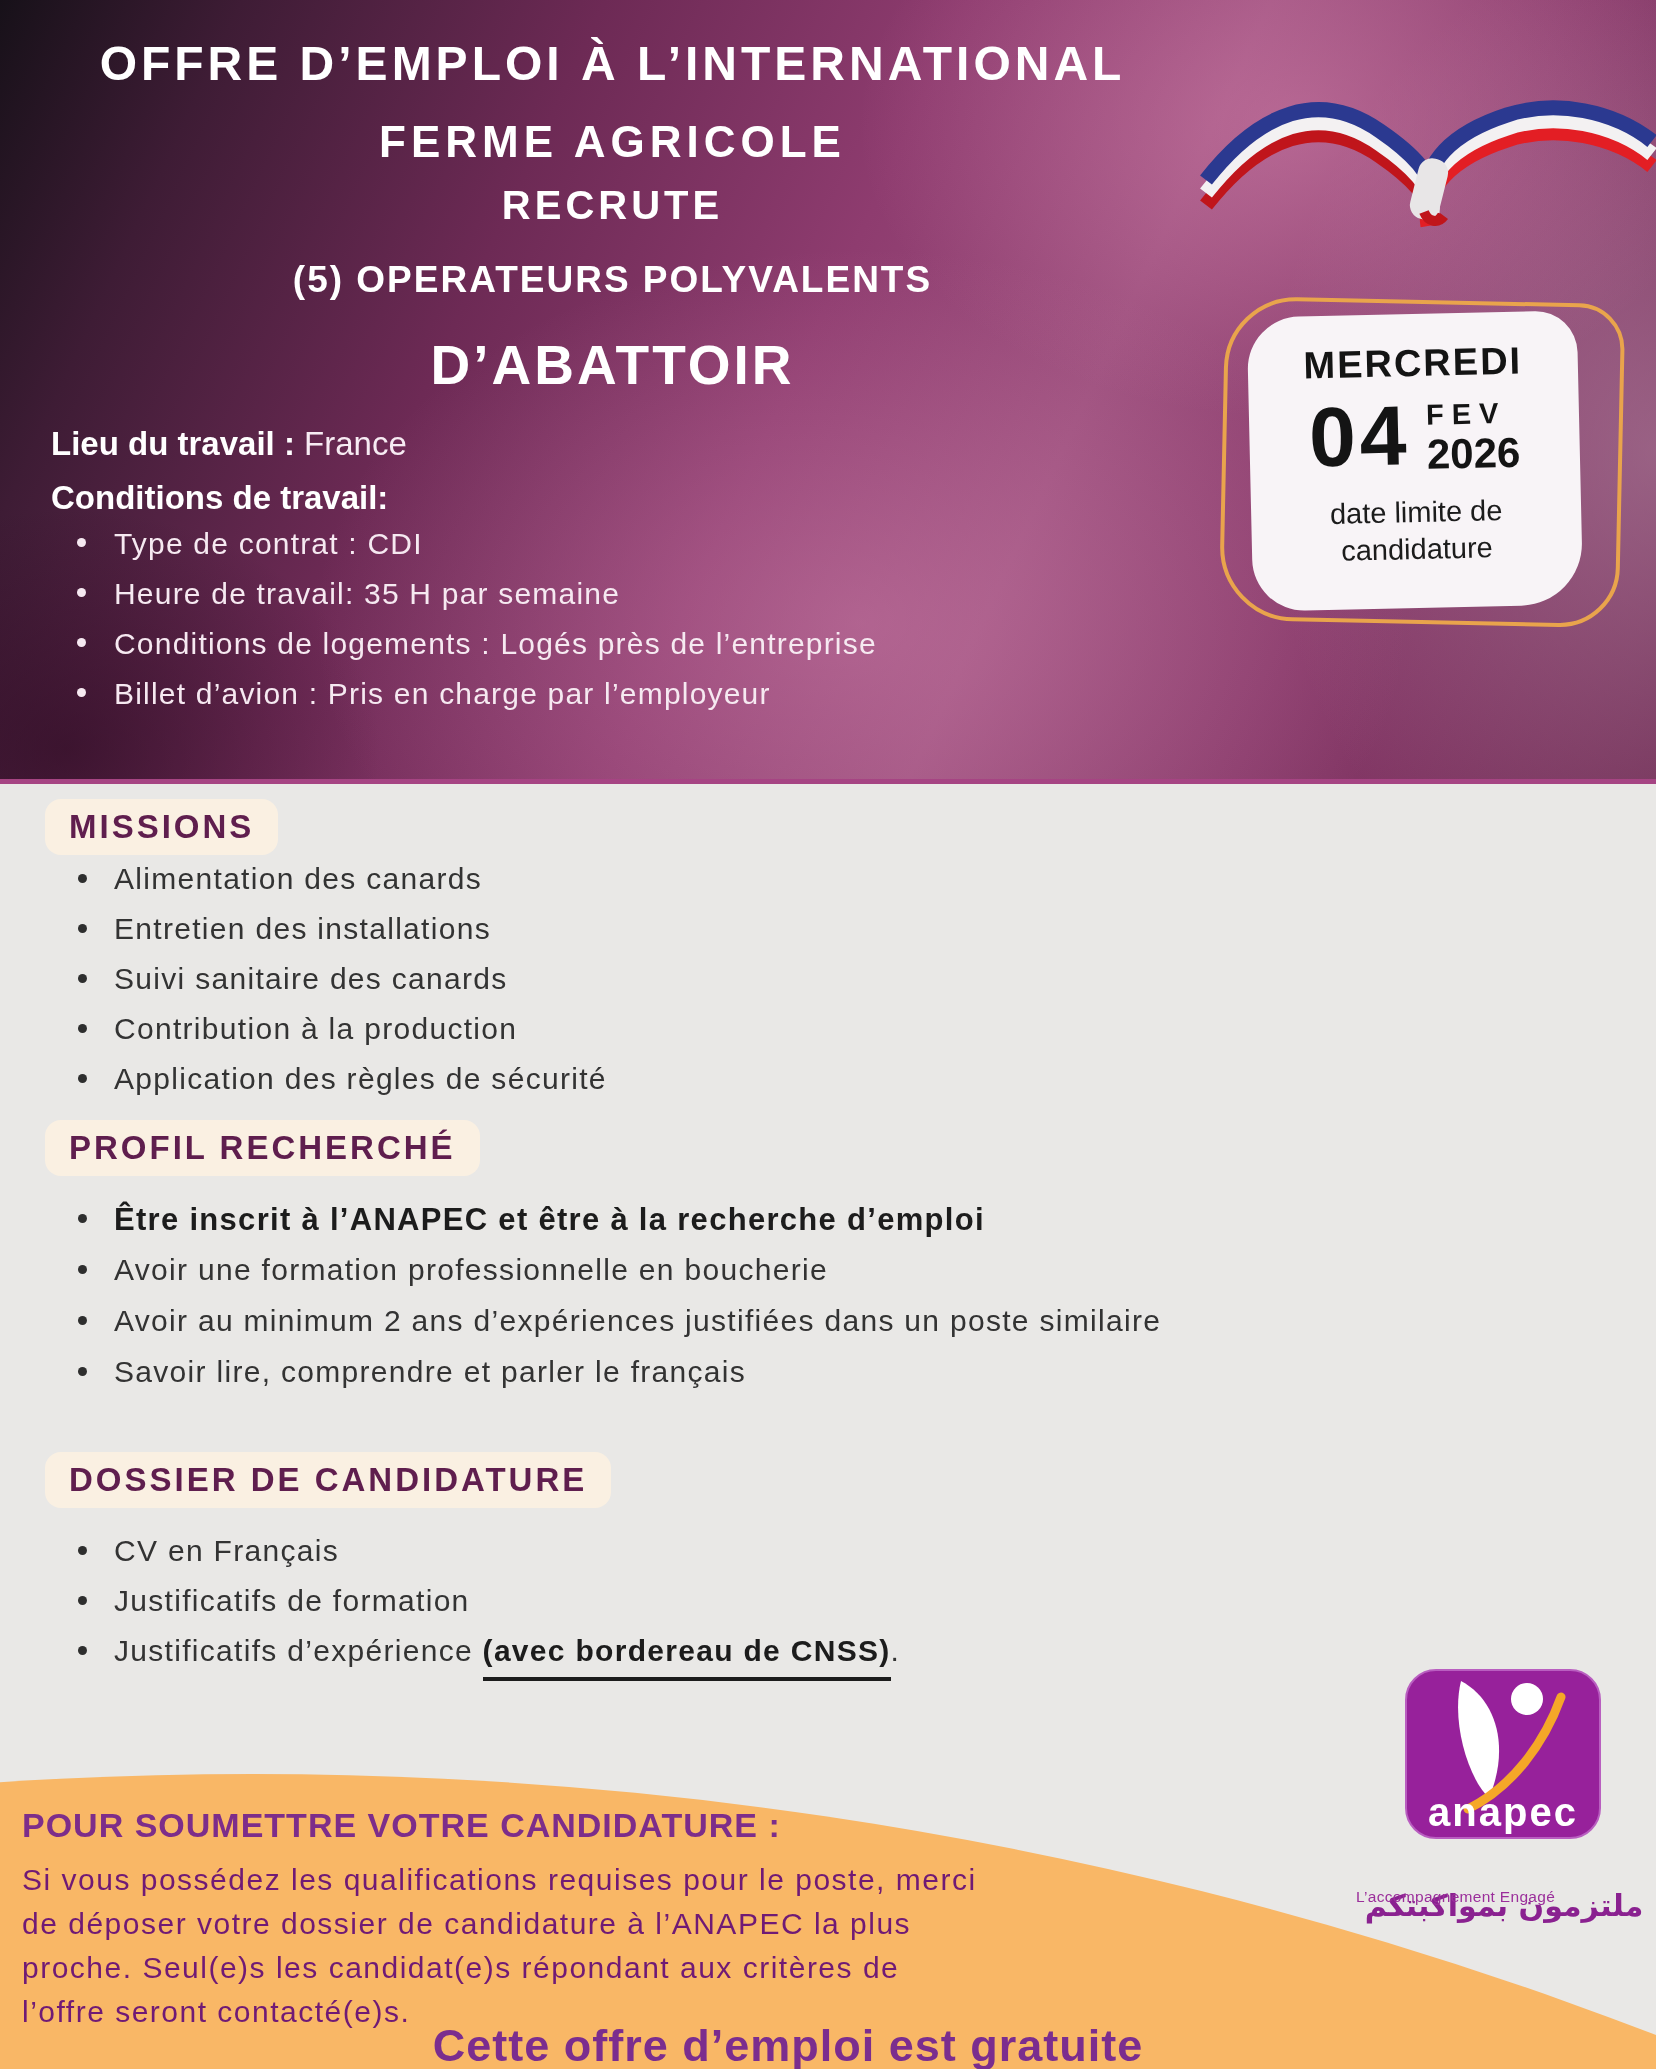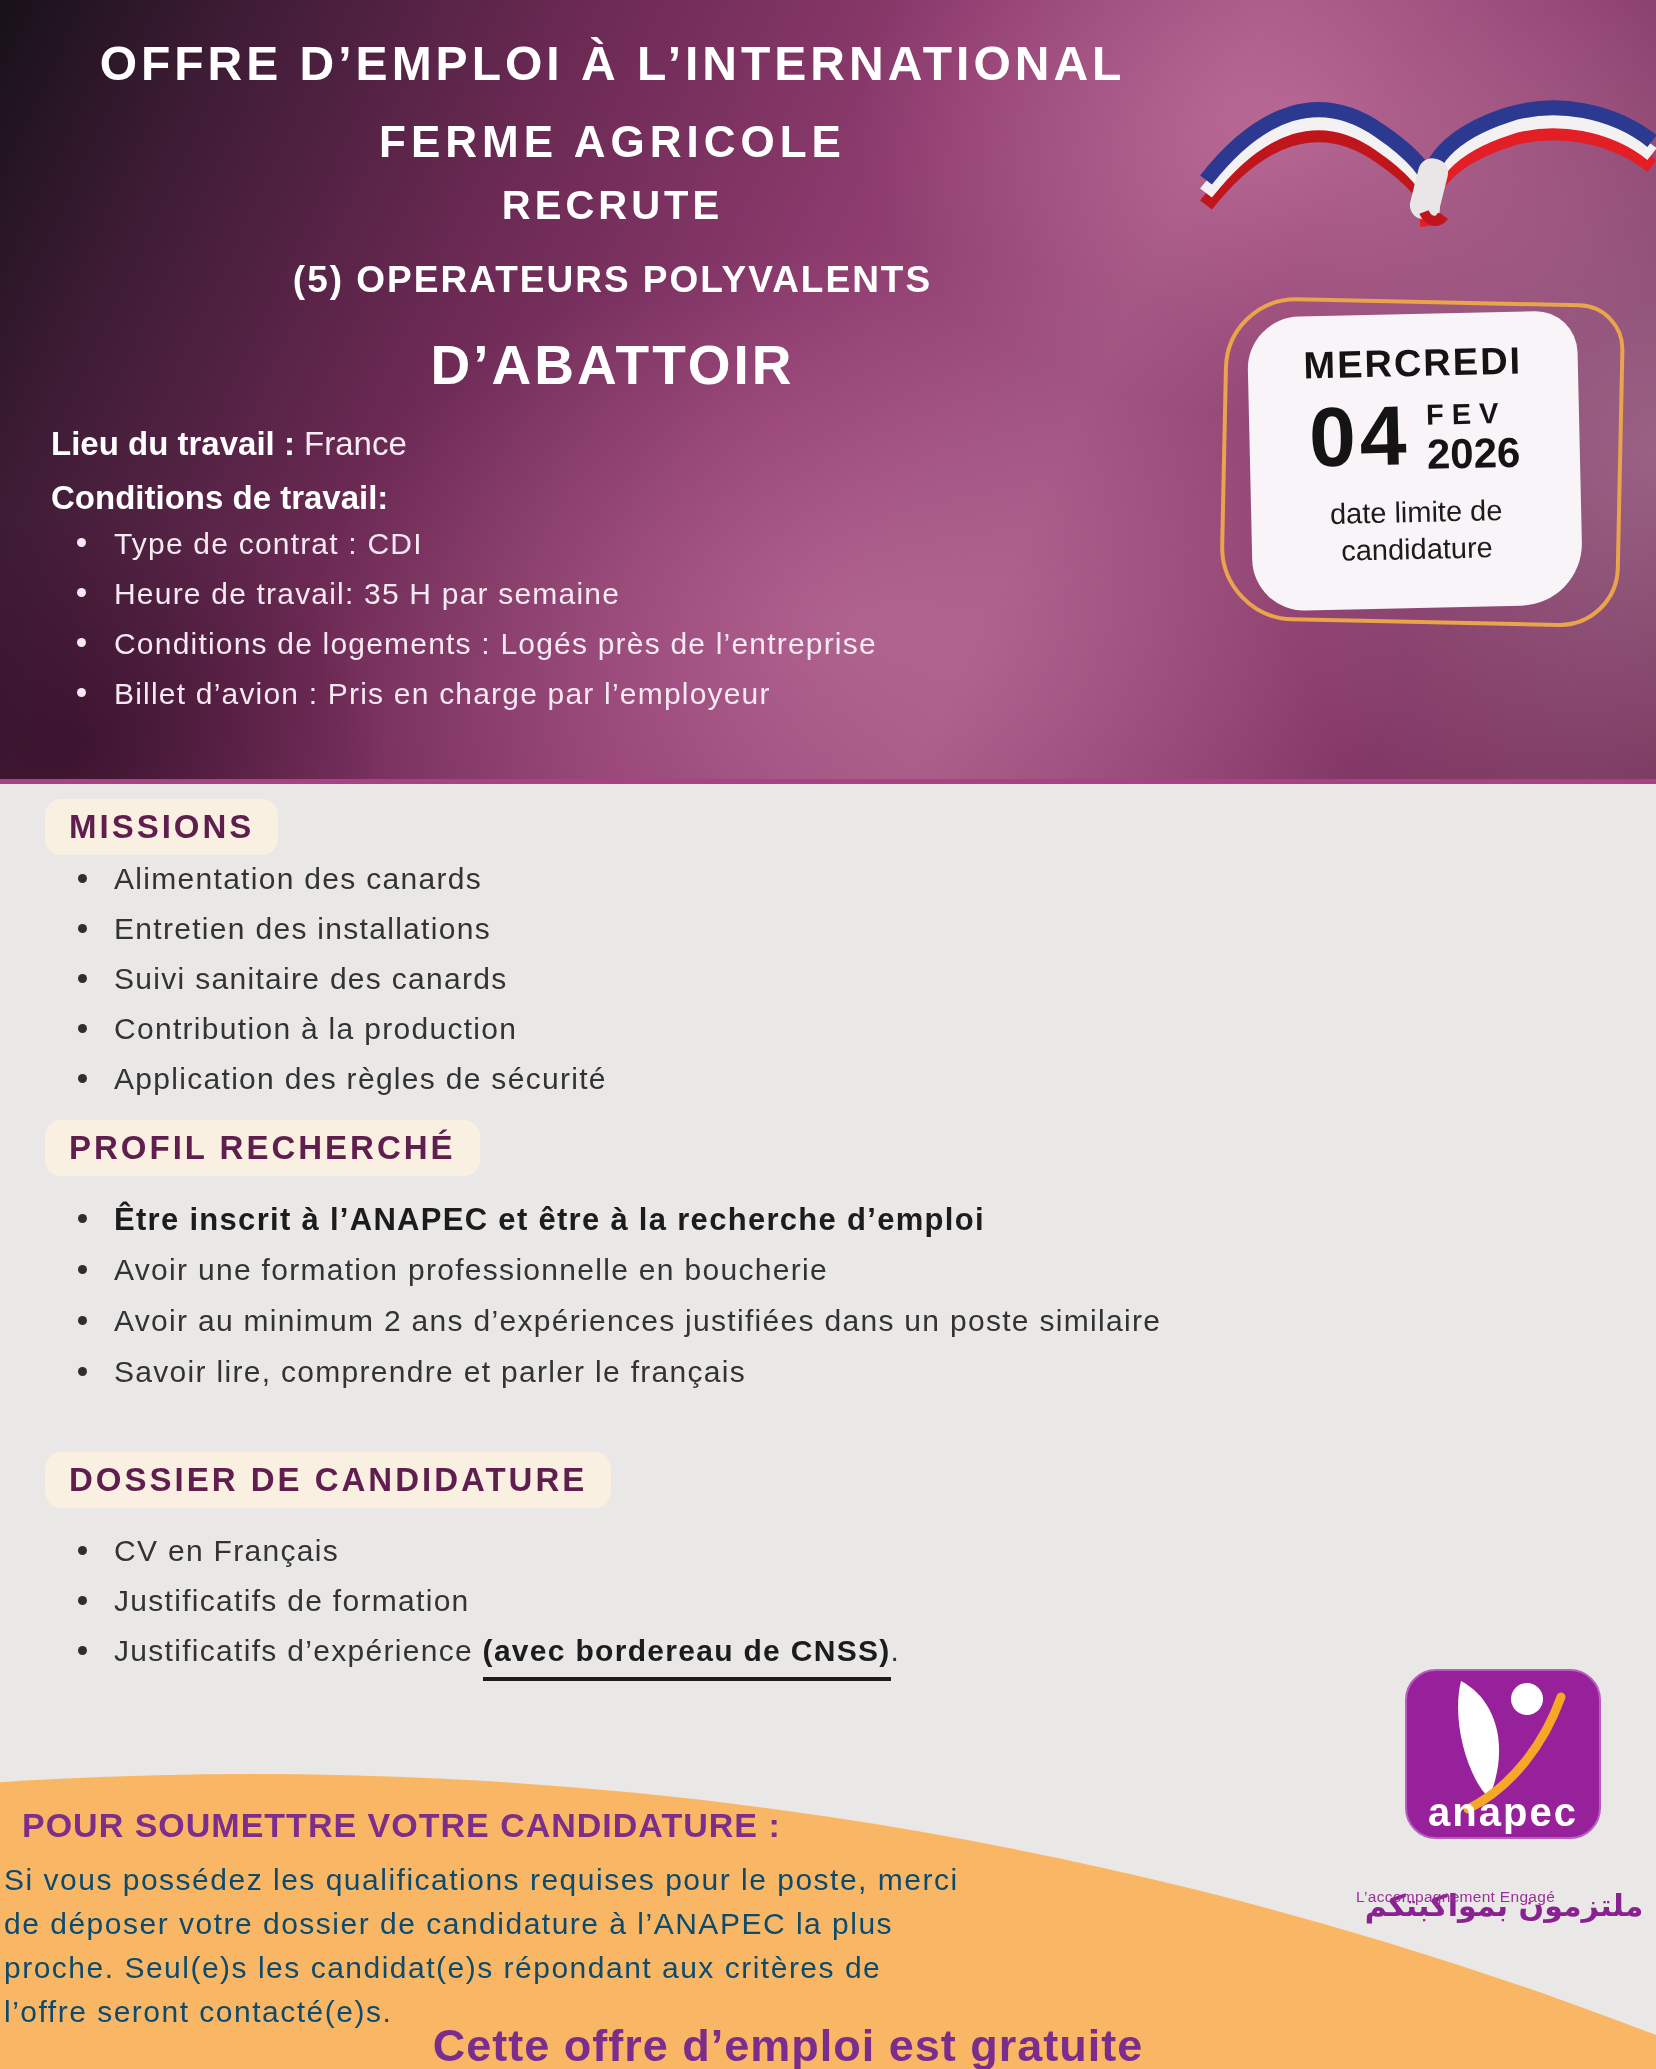--- a/index.html
+++ b/index.html
@@ -64,22 +64,22 @@
   .list-profil   { top:1202px; } .list-profil li { height:51px; }
   .list-profil li.strong { font-weight:bold; color:#1c1c1c; font-size:31px; }
   .list-dossier  { top:1534px; } .list-dossier li { height:50px; }
   .cnss { font-weight:bold; color:#1c1c1c; border-bottom:4px solid #1c1c1c; padding-bottom:10px; }
 
   
   .orange-blob { position:absolute; left:-3655px; top:1774px; width:7814px; height:7814px;
     border-radius:50%; background:#f9b766; }
   .footer-title { position:absolute; left:22px; top:1806px; font-size:34px; font-weight:bold;
     color:#7d2d8a; letter-spacing:1px; white-space:nowrap; }
-  .footer-body { position:absolute; left:4px; top:1858px; width:1280px; font-size:30px;
-    line-height:44px; letter-spacing:1.5px; color:#0c4a6e; white-space:pre-line; }
+  .footer-body { position:absolute; left:22px; top:1858px; width:1280px; font-size:30px;
+    line-height:44px; letter-spacing:1.5px; color:#701a75; white-space:pre-line; }
   .footer-closing { position:absolute; left:0; top:2020px; width:1576px; text-align:center;
     font-size:45px; font-weight:bold; color:#7b2d8e; letter-spacing:1px; }
 
   
   .logo-box { position:absolute; left:1404px; top:1668px; }
   .logo-arabic { position:absolute; left:1356px; top:1848px; width:296px; text-align:center;
     font-size:30px; font-weight:bold; color:#8a2190; font-family:"DejaVu Sans",sans-serif;margin-top:40px; }
   .logo-tagline { position:absolute; left:1356px; top:1888px; width:296px; text-align:left;
     font-size:15.5px; font-weight:normal; color:#9b2f9b; letter-spacing:0.3px; }
 </style>

